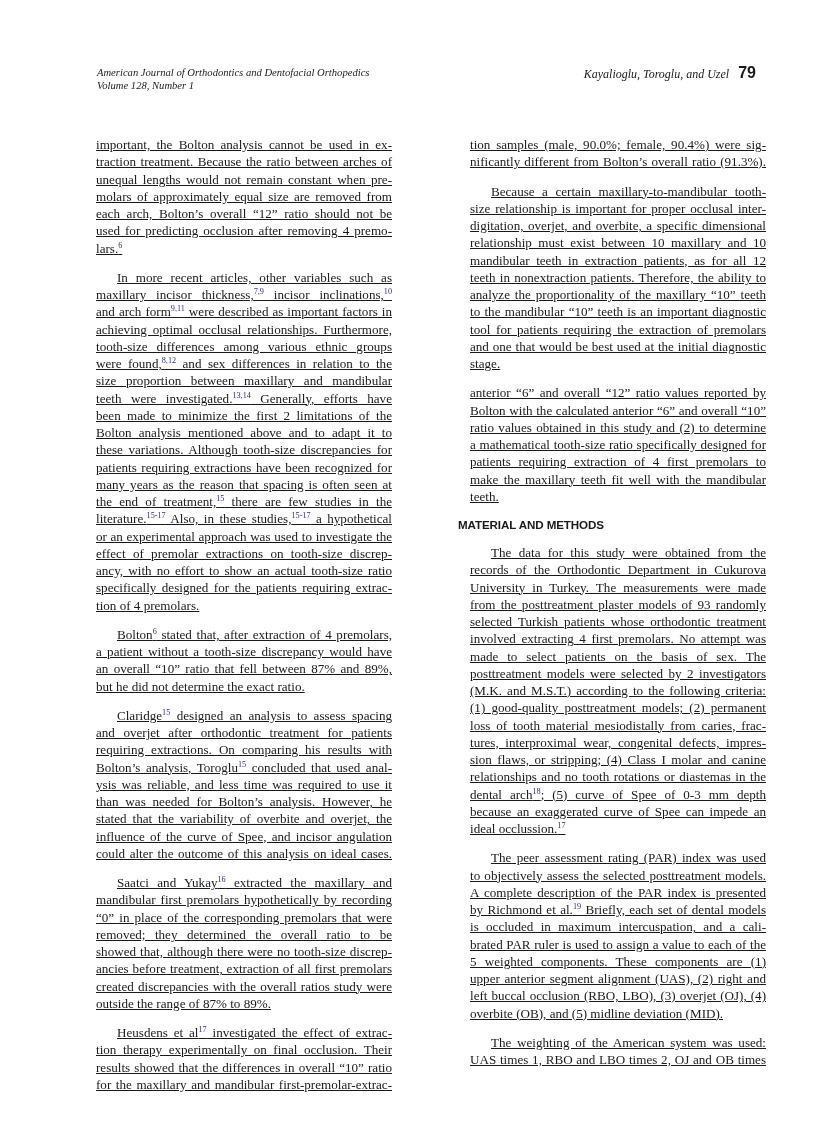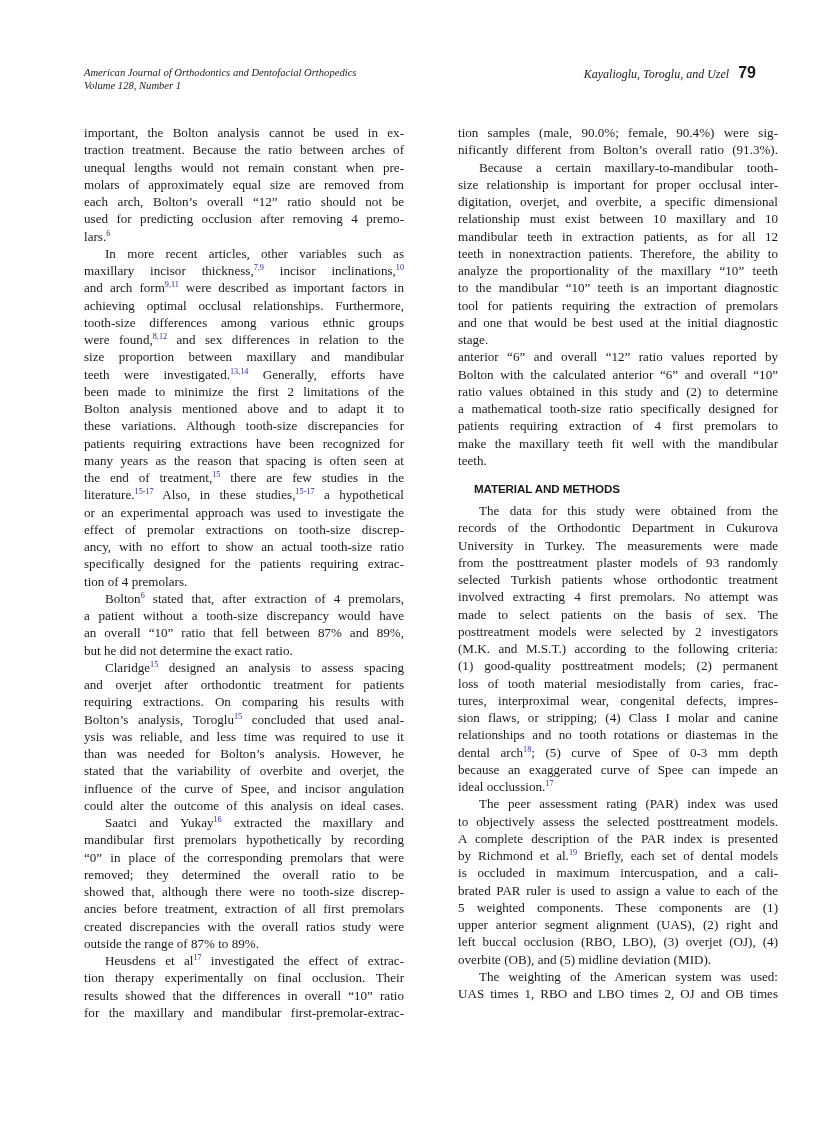--- a/index.html
+++ b/index.html
@@ -15,31 +15,31 @@
     .rh-left { position: absolute; left: 0; top: 0; }
     .rh-right { position: absolute; right: 0; top: 0; white-space: nowrap; font-size: 12px; }
     .rh-right .page-num { font-style: normal; font-weight: bold; font-family: "Liberation Sans", sans-serif; font-size: 16px; margin-left: 6px; }
     .col {
       position: absolute; top: 124px; width: 320px;
       font-size: 13.1px; line-height: 17.25px; text-align: justify;
       hyphens: manual;
     }
     .col-left { left: 84px; }
     .col-right { left: 458px; width: 320px; }
-    .col p { margin: 0; text-indent: 0; }
+    .col p { margin: 12px; text-indent: 0; text-decoration: underline; }
     .col sup { font-size: 8.2px; line-height: 0; vertical-align: 5px; color: #2a2a9a; }
     .section-heading {
       font-family: "Liberation Sans", sans-serif; font-weight: bold;
-      font-size: 11.6px; letter-spacing: -0.1px; margin: 13px 0 6px 16px; line-height: 14px;
+      font-size: 11.6px; letter-spacing: -0.1px; margin: 13px 0 6px 0; line-height: 14px;
       color: #1a1a1a; text-align: left;
     }
     .line { display: block; text-align: justify; text-align-last: justify; white-space: nowrap; }
     .line.last { text-align-last: left; }
     .line.indent { padding-left: 21px; }
-    .ln { display: block; }
+    .ln { display: block; margin-left: 13px; }
   </style>
 </head>
 <body>
 
 <div class="running-head">
   <div class="rh-left">
     <span class="ln">American Journal of Orthodontics and Dentofacial Orthopedics</span>
     <span class="ln">Volume 128, Number 1</span>
   </div>
   <div class="rh-right">

